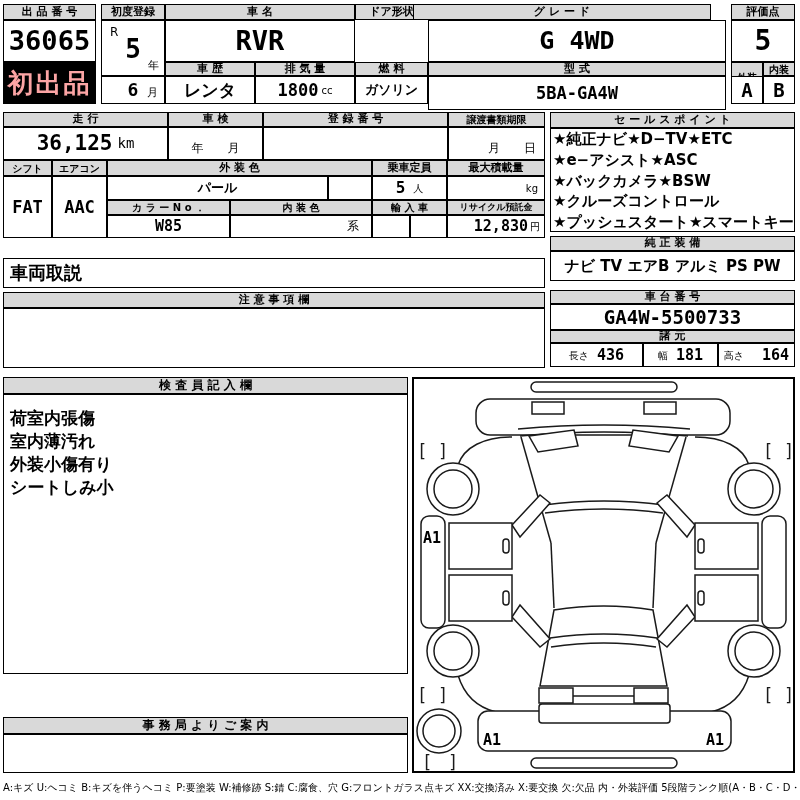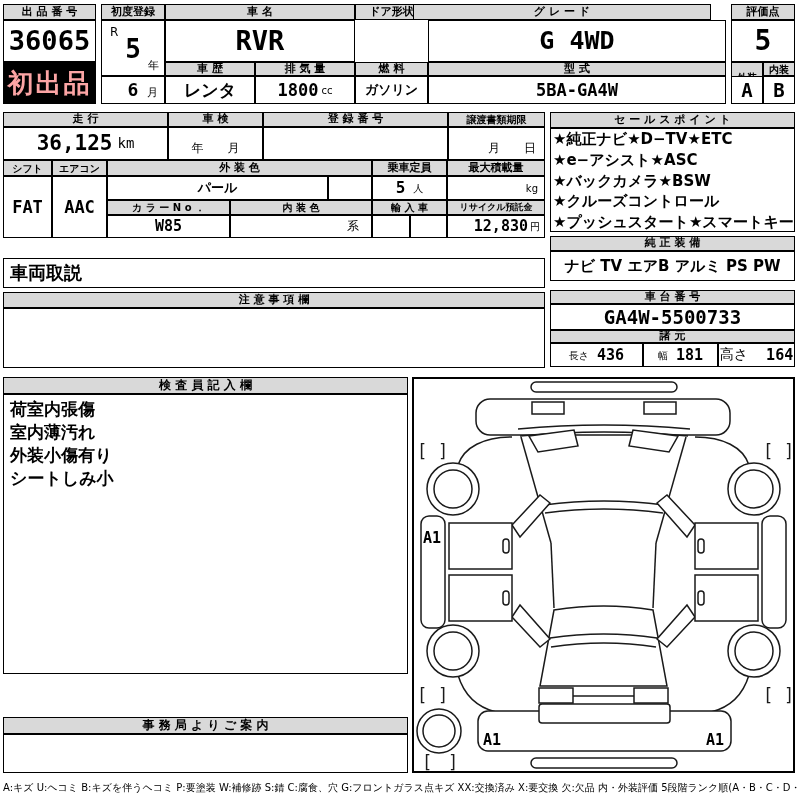--- a/index.html
+++ b/index.html
@@ -49,21 +49,21 @@
   <div class="c h" style="left:165px;top:62px;width:90px;height:14px">車 歴</div>
   <div class="c" style="left:165px;top:76px;width:90px;height:28px;font-size:17px;font-weight:bold">レンタ</div>
   <div class="c h" style="left:255px;top:62px;width:100px;height:14px">排 気 量</div>
   <div class="c" style="left:255px;top:76px;width:100px;height:28px">
     <span class="mono" style="font-size:17px;font-weight:bold">1800</span>
     <span class="unit">cc</span>
   </div>
   <div class="c h" style="left:355px;top:62px;width:73px;height:14px">燃 料</div>
   <div class="c" style="left:355px;top:76px;width:73px;height:28px;font-size:13px;font-weight:bold">ガソリン</div>
   <div class="c h" style="left:428px;top:62px;width:298px;height:14px">型 式</div>
-  <div class="c mono" style="left:428px;top:76px;width:298px;height:28px;font-size:17px;font-weight:bold">5BA-GA4W</div>
+  <div class="c mono" style="left:428px;top:76px;width:298px;height:34px;font-size:17px;font-weight:bold">5BA-GA4W</div>
 
   <div class="c h" style="left:731px;top:4px;width:64px;height:16px">評価点</div>
   <div class="c mono" style="left:731px;top:20px;width:64px;height:42px;font-size:28px;font-weight:bold">5</div>
   <div class="c h" style="left:731px;top:62px;width:32px;height:30px;font-size:10px">外装</div>
   <div class="c h" style="left:763px;top:62px;width:32px;height:14px;font-size:10px">内装</div>
   <div class="c mono" style="left:731px;top:76px;width:32px;height:28px;font-size:19px;font-weight:bold">A</div>
   <div class="c mono" style="left:763px;top:76px;width:32px;height:28px;font-size:19px;font-weight:bold">B</div>
 
   <div class="c h" style="left:3px;top:112px;width:165px;height:15px">走 行</div>
   <div class="c" style="left:3px;top:127px;width:165px;height:33px">
@@ -127,26 +127,26 @@
   <div class="c h" style="left:550px;top:330px;width:245px;height:13px">諸 元</div>
   <div class="c" style="left:550px;top:343px;width:93px;height:24px">
     <span style="font-size:10px;margin-right:8px">長さ</span>
     <span class="mono" style="font-size:15px;font-weight:bold">436</span>
   </div>
   <div class="c" style="left:643px;top:343px;width:75px;height:24px">
     <span style="font-size:10px;margin-right:8px">幅</span>
     <span class="mono" style="font-size:15px;font-weight:bold">181</span>
   </div>
   <div class="c" style="left:718px;top:343px;width:77px;height:24px">
-    <span style="font-size:14px;margin-right:18px">高さ</span>
+    <span style="font-size:10px;margin-right:18px">高さ</span>
     <span class="mono" style="font-size:15px;font-weight:bold">164</span>
   </div>
 
   <div class="c h" style="left:3px;top:377px;width:405px;height:17px;font-size:12px">検 査 員 記 入 欄</div>
-  <div class="c" style="left:3px;top:394px;width:405px;height:280px;flex-direction:column;align-items:flex-start;justify-content:flex-start;padding:3px 6px">
+  <div class="c" style="left:3px;top:394px;width:405px;height:280px;flex-direction:column;align-items:flex-start;justify-content:flex-start;padding:12px 6px">
     <div class="insline">荷室内張傷</div>
     <div class="insline">室内薄汚れ</div>
     <div class="insline">外装小傷有り</div>
     <div class="insline">シートしみ小</div>
   </div>
 
   <div class="c h" style="left:3px;top:717px;width:405px;height:17px;font-size:12px">事 務 局 よ り ご 案 内</div>
   <div class="c" style="left:3px;top:734px;width:405px;height:39px"></div>
 
   <div class="c" style="left:412px;top:377px;width:383px;height:396px;border-width:2px">

